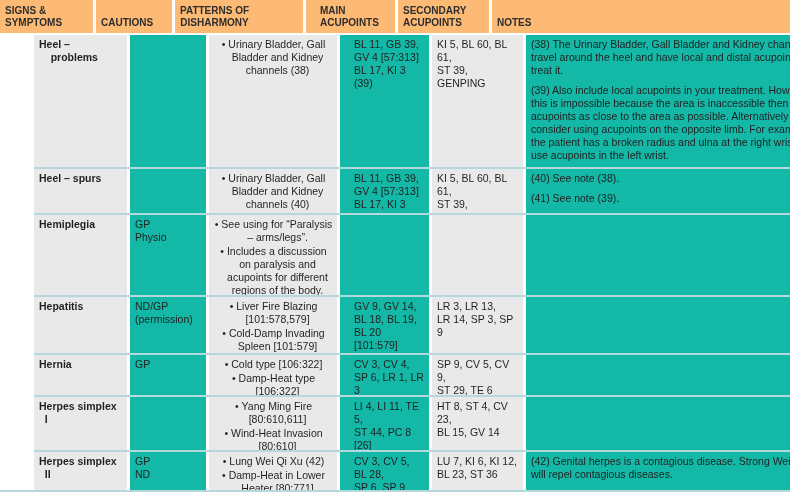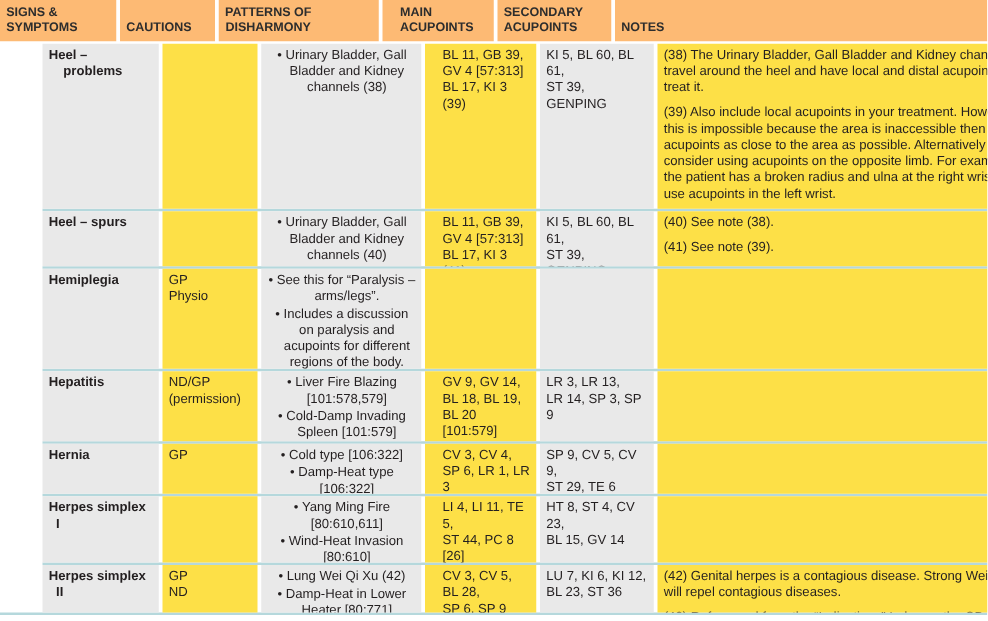--- a/index.html
+++ b/index.html
@@ -10,21 +10,21 @@
   .row{display:flex;gap:3px;width:790px;}
   .cell{padding:3px 4px 2px 5px;font-size:10.5px;line-height:13px;overflow:hidden;}
   .c1{width:93px;}
   .c2{width:76px;}
   .c3{width:128px;text-align:center;}
   .c4{width:89px;padding-left:14px;}
   .c5{width:91px;}
   .c6{flex:1;}
   
   .body-row .c1,.body-row .c3,.body-row .c5{background:#e9e9e9;}
-  .body-row .c2,.body-row .c4,.body-row .c6{background:#fde047;}
+  .body-row .c2,.body-row .c4,.body-row .c6{background:#14b8a6;}
   
   .head-row{height:33px;}
   .head-row .cell{background:#fdba74;display:flex;align-items:flex-end;
     font-weight:bold;font-size:10px;line-height:12px;color:#2d2d2d;
     padding-bottom:4px;white-space:pre-wrap;}
   
   .body-row{border-top:2px solid #b5d8dc;margin-left:34px;}
   .row1{border-top:2px solid #ffffff;}
   .prewrap{white-space:pre-wrap;}
   .sign{font-weight:bold;}
@@ -85,21 +85,21 @@
         <p class="note">(40) See note (38).</p>
         <p class="note">(41) See note (39).</p>
       </div>
     </div>
 
     <div class="row body-row" style="height:82px">
       <div class="cell c1 sign prewrap">Hemiplegia</div>
       <div class="cell c2 prewrap">GP
 Physio</div>
       <div class="cell c3">
-        <div class="pat">See this for “Paralysis – arms/legs”.</div>
+        <div class="pat">See using for “Paralysis – arms/legs”.</div>
         <div class="pat">Includes a discussion on paralysis and acupoints for different regions of the body.</div>
       </div>
       <div class="cell c4 prewrap"></div>
       <div class="cell c5 prewrap"></div>
       <div class="cell c6"></div>
     </div>
 
     <div class="row body-row" style="height:58px">
       <div class="cell c1 sign prewrap">Hepatitis</div>
       <div class="cell c2 prewrap">ND/GP

